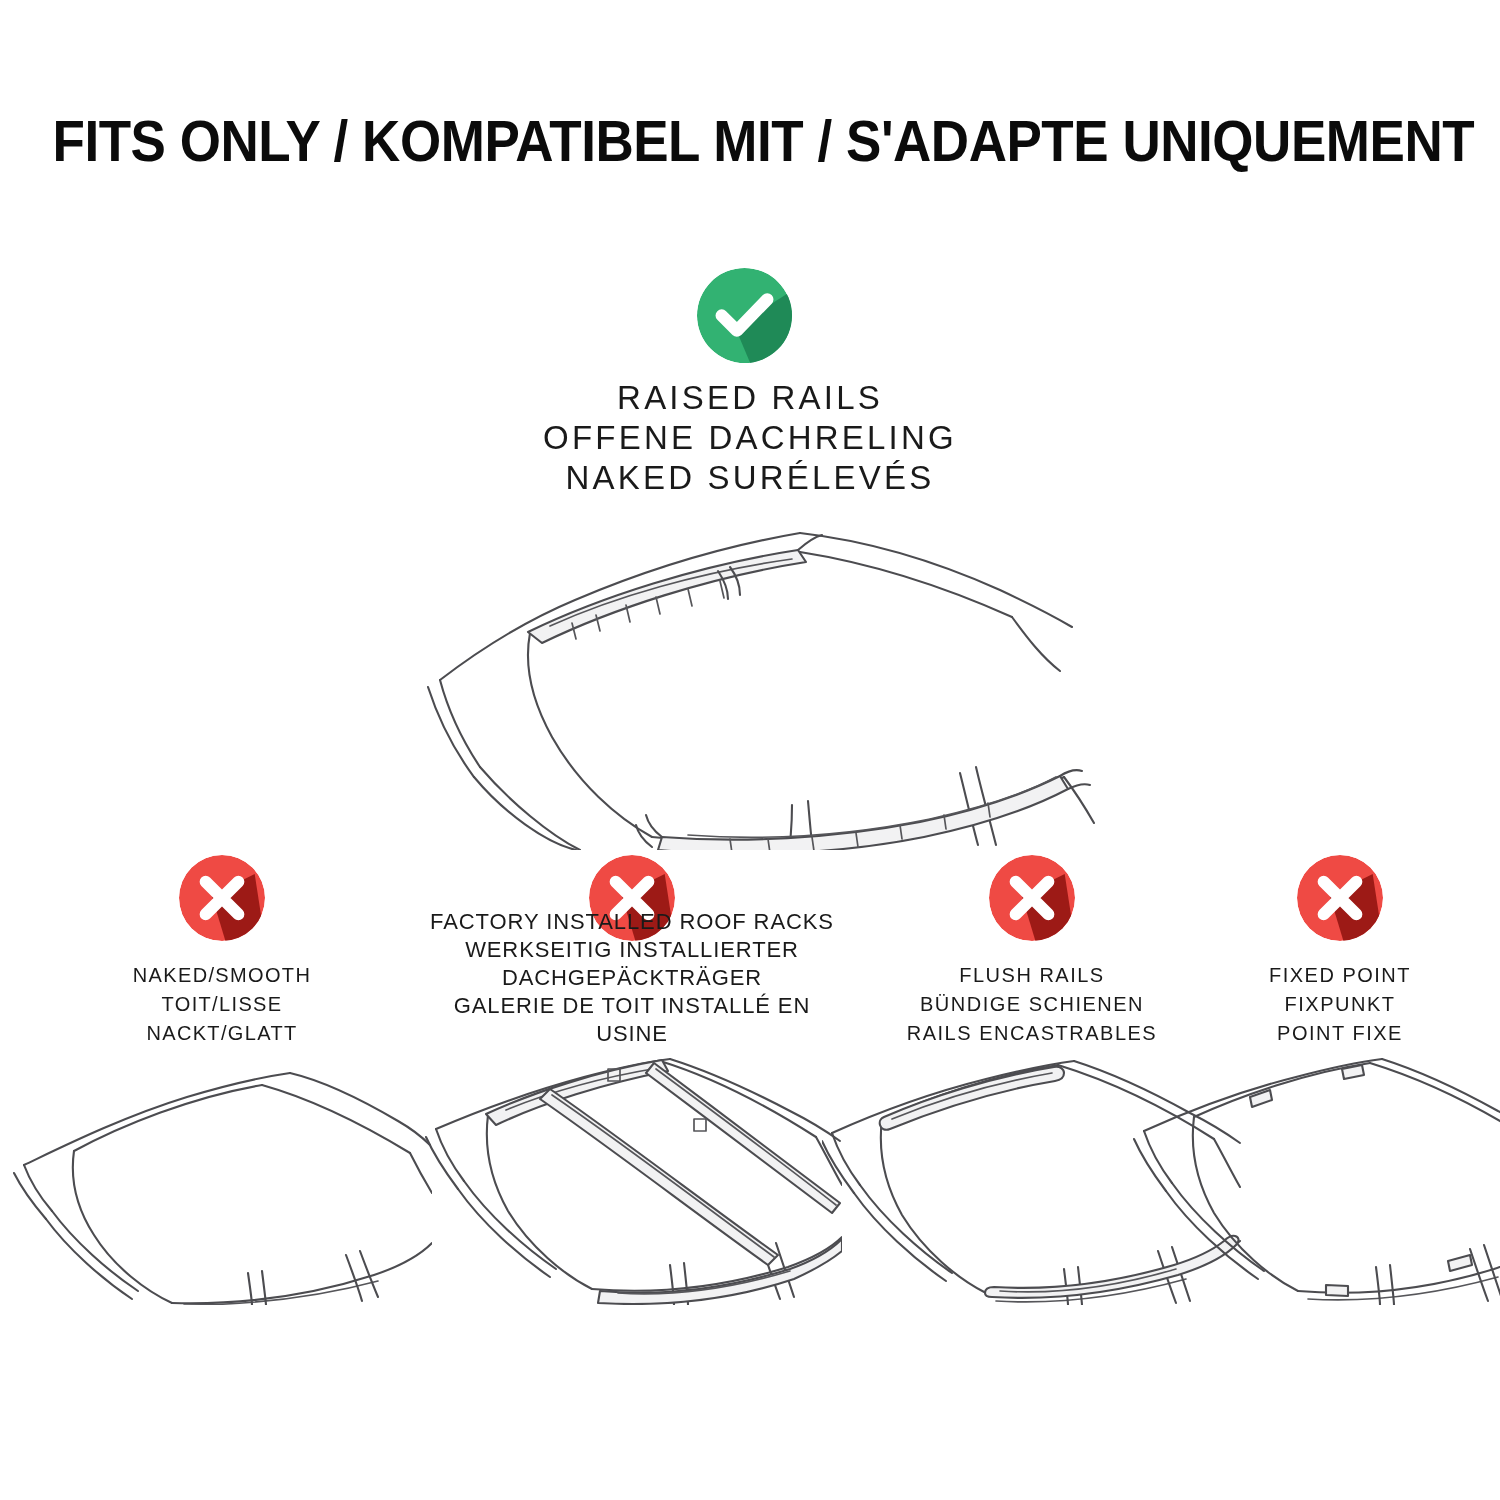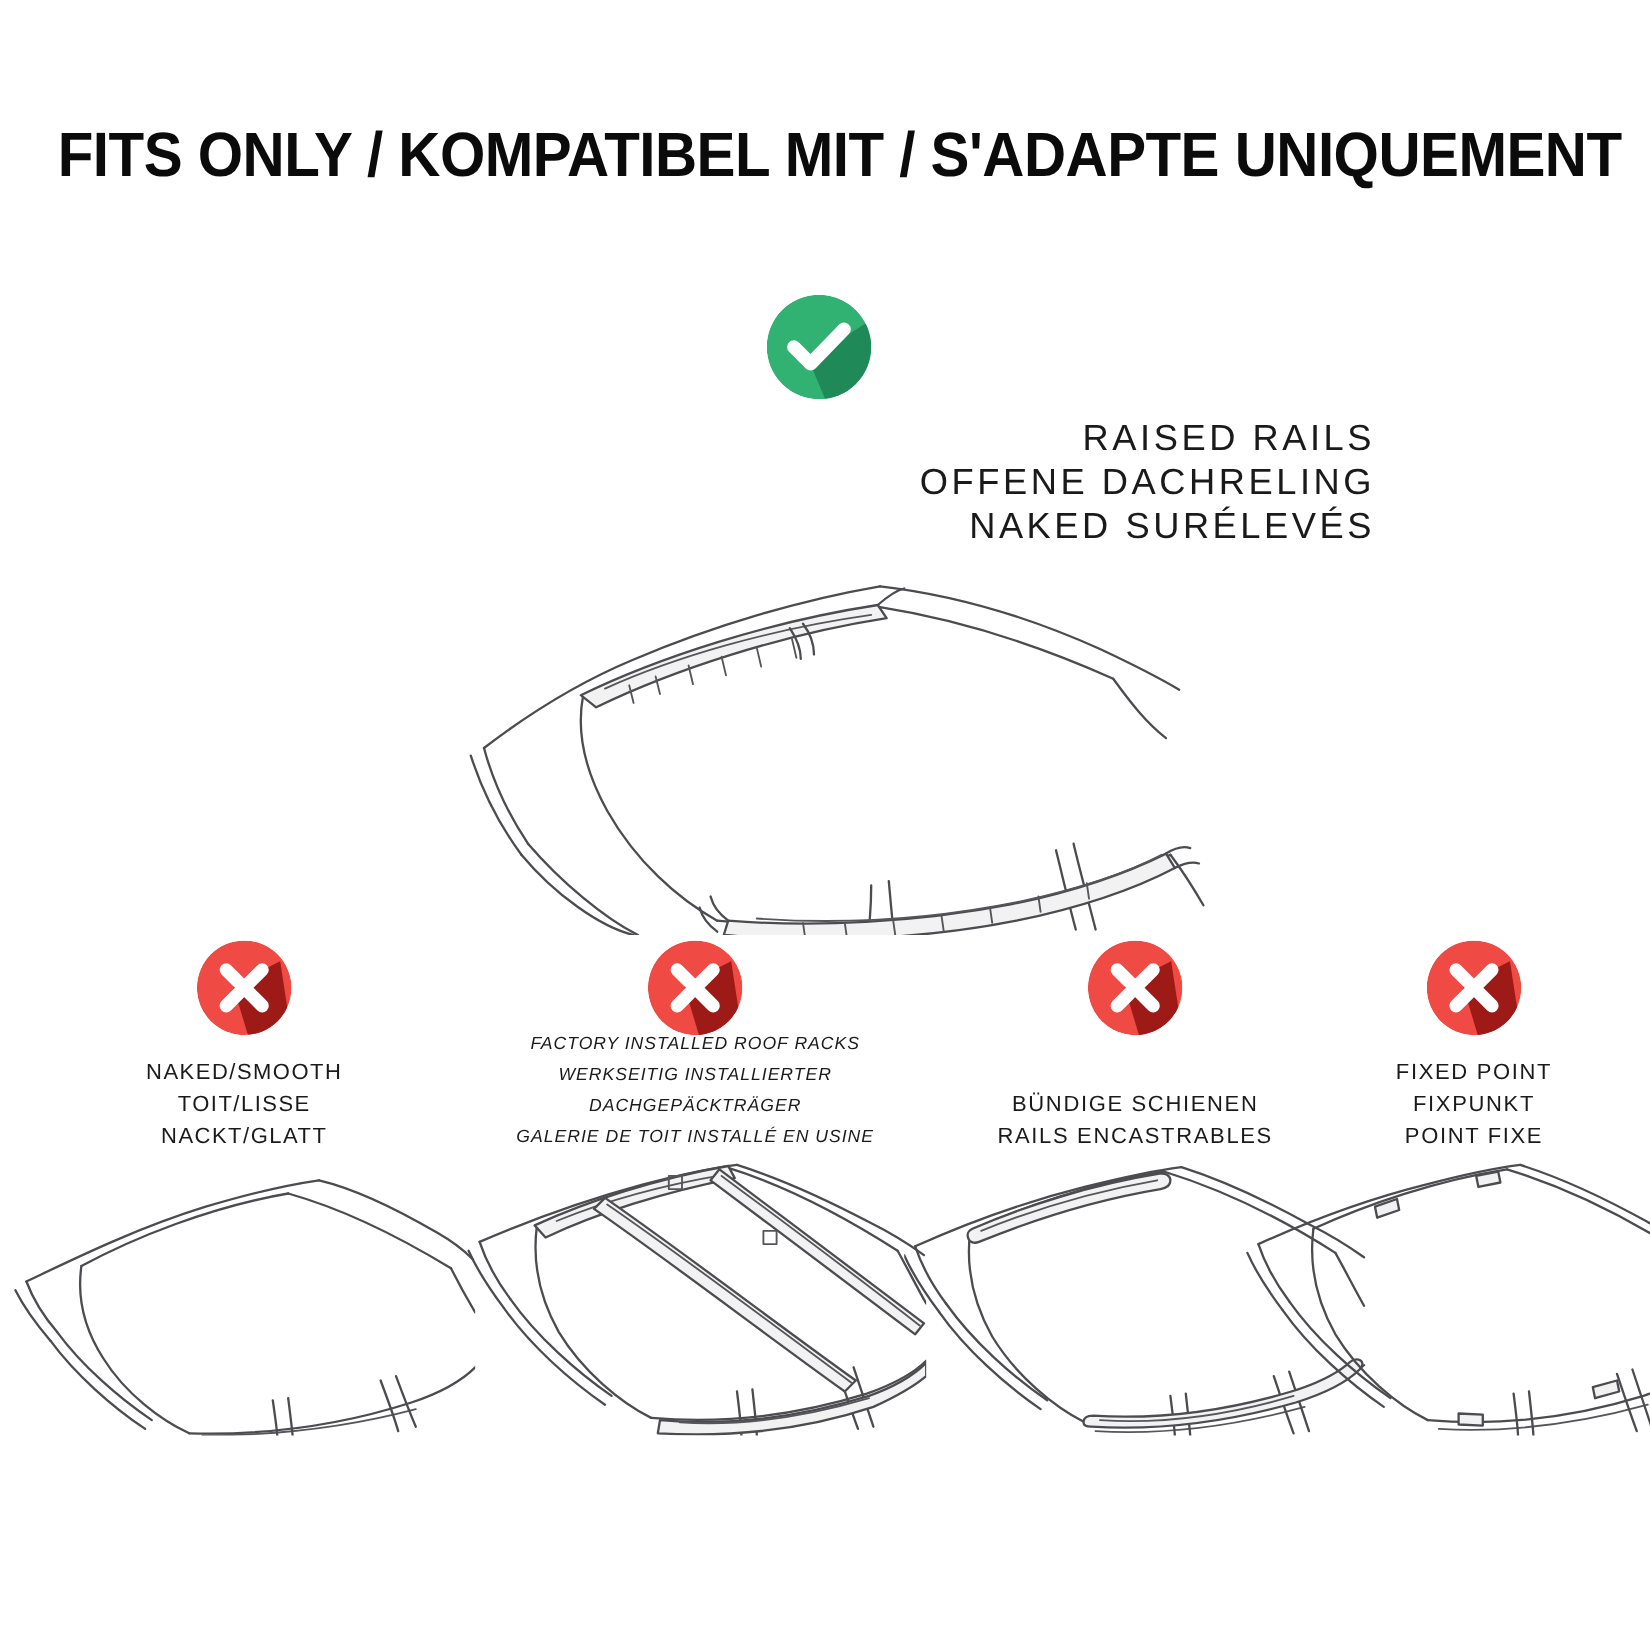--- a/index.html
+++ b/index.html
@@ -24,21 +24,21 @@
   }
 
   
   .badge{position:absolute;border-radius:50%;overflow:hidden;}
   .badge svg{position:absolute;inset:0;width:100%;height:100%;}
 
   
   .good-badge{left:697px;top:268px;width:95px;height:95px;}
   .good-label{
     position:absolute;left:250px;top:378px;width:1000px;
-    text-align:right;color:#1a1a1a;
+    text-align:center;color:#1a1a1a;
     font-size:33px;line-height:40px;font-weight:300;
     letter-spacing:3.2px;
   }
   .good-art{position:absolute;left:400px;top:505px;width:700px;height:345px;}
 
   
   .col{position:absolute;top:850px;width:420px;height:460px;}
   .col .bad-badge{position:absolute;top:5px;left:50%;margin-left:-43px;width:86px;height:86px;}
   .col .lbl{
     position:absolute;left:0;width:100%;bottom:262px;
@@ -46,21 +46,21 @@
     font-size:20px;line-height:29px;font-weight:300;
     letter-spacing:1.35px;
   }
   .col .art{position:absolute;left:0;top:205px;width:420px;height:250px;}
 
   .col-1{left:12px;}
   .col-2{left:422px;}
   .col-3{left:822px;}
   .col-4{left:1130px;}
 
-  .col-2 .lbl{font-size:16px;line-height:28px;letter-spacing:0.9px;font-style:italic;}
+  .col-2 .lbl{font-size:22px;line-height:28px;letter-spacing:0.9px;}
   .col-3 .lbl{letter-spacing:1.5px;}
   .col-4 .lbl{letter-spacing:1.5px;}
 
   
   .logo{
     position:absolute;left:1218px;top:1398px;
     font-size:74px;font-weight:bold;letter-spacing:-4px;
     line-height:74px;white-space:nowrap;
   }
   .logo .om{color:#111111;}
@@ -240,20 +240,21 @@
 
   <div class="col col-3">
     <div class="badge bad-badge">
       <svg viewBox="0 0 100 100" aria-hidden="true">
         <circle cx="50" cy="50" r="50" fill="#ef4a44"></circle>
         <path d="M38 47 L88 22 L100 100 L54 100 Z" fill="#9d1a16"></path>
         <path d="M31 31 L69 69 M69 31 L31 69" stroke="#ffffff" stroke-width="14" stroke-linecap="round" fill="none"></path>
       </svg>
     </div>
     <div class="lbl">
+      <div>FLUSH RAILS</div>
       <div>BÜNDIGE SCHIENEN</div>
       <div>RAILS ENCASTRABLES</div>
     </div>
     <div class="art">
       <svg viewBox="0 0 420 250" aria-hidden="true">
         <path class="ln" d="M10 78 C 50 60 108 38 164 24 C 200 15 228 9 252 6"></path>
         <path class="ln" d="M252 6 C 290 18 332 38 368 58 C 388 68 404 78 418 88"></path>
         <path class="ln" d="M60 64 C 108 42 172 20 236 10"></path>
         <path class="ln" d="M236 10 C 288 26 342 52 392 84"></path>
         <path class="ln" d="M10 78 C 16 96 26 114 38 130"></path>

